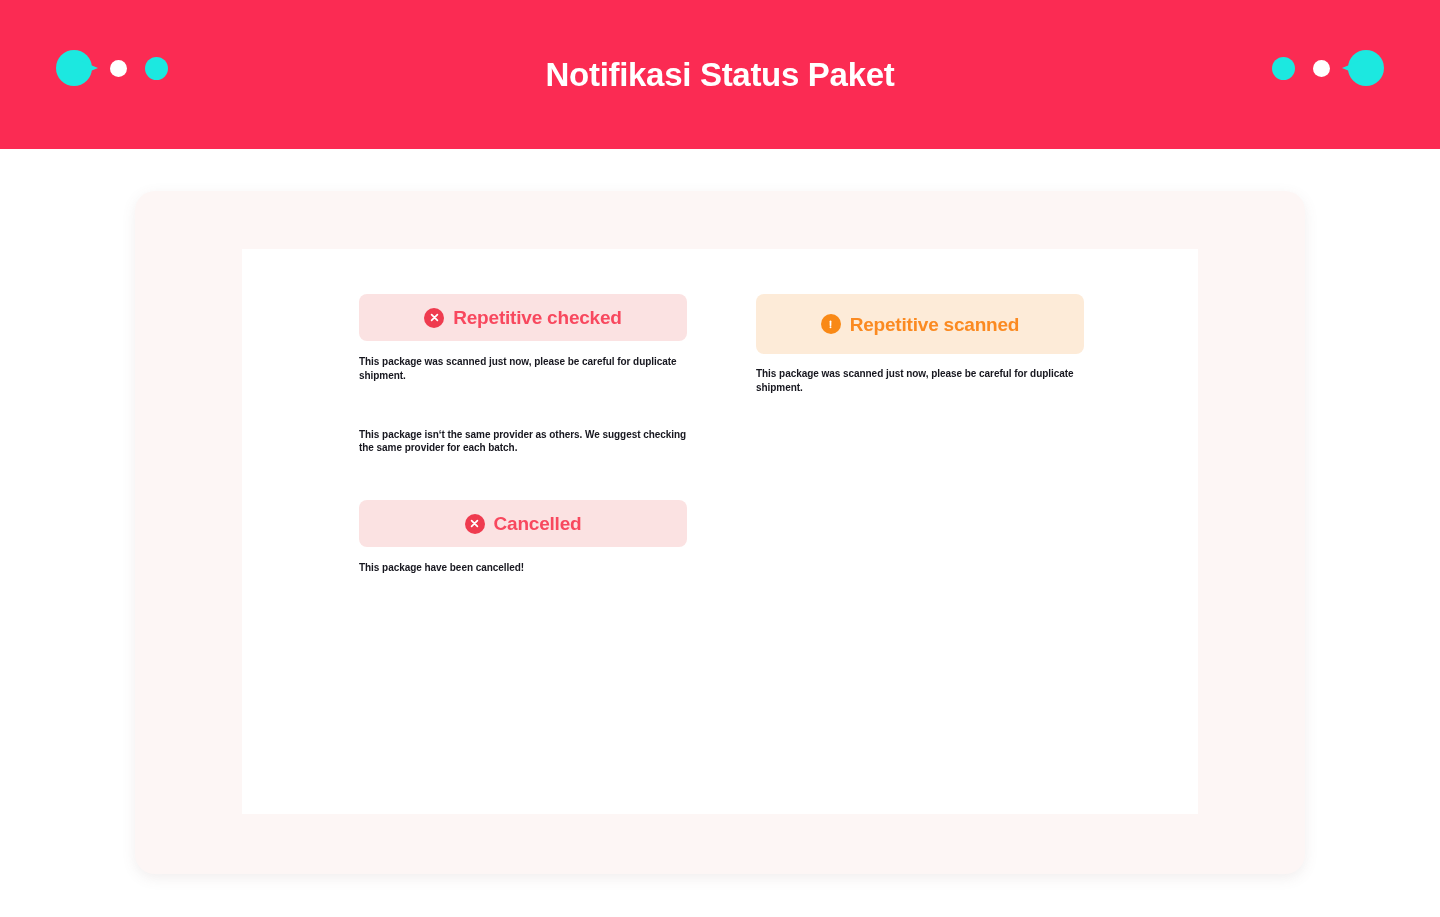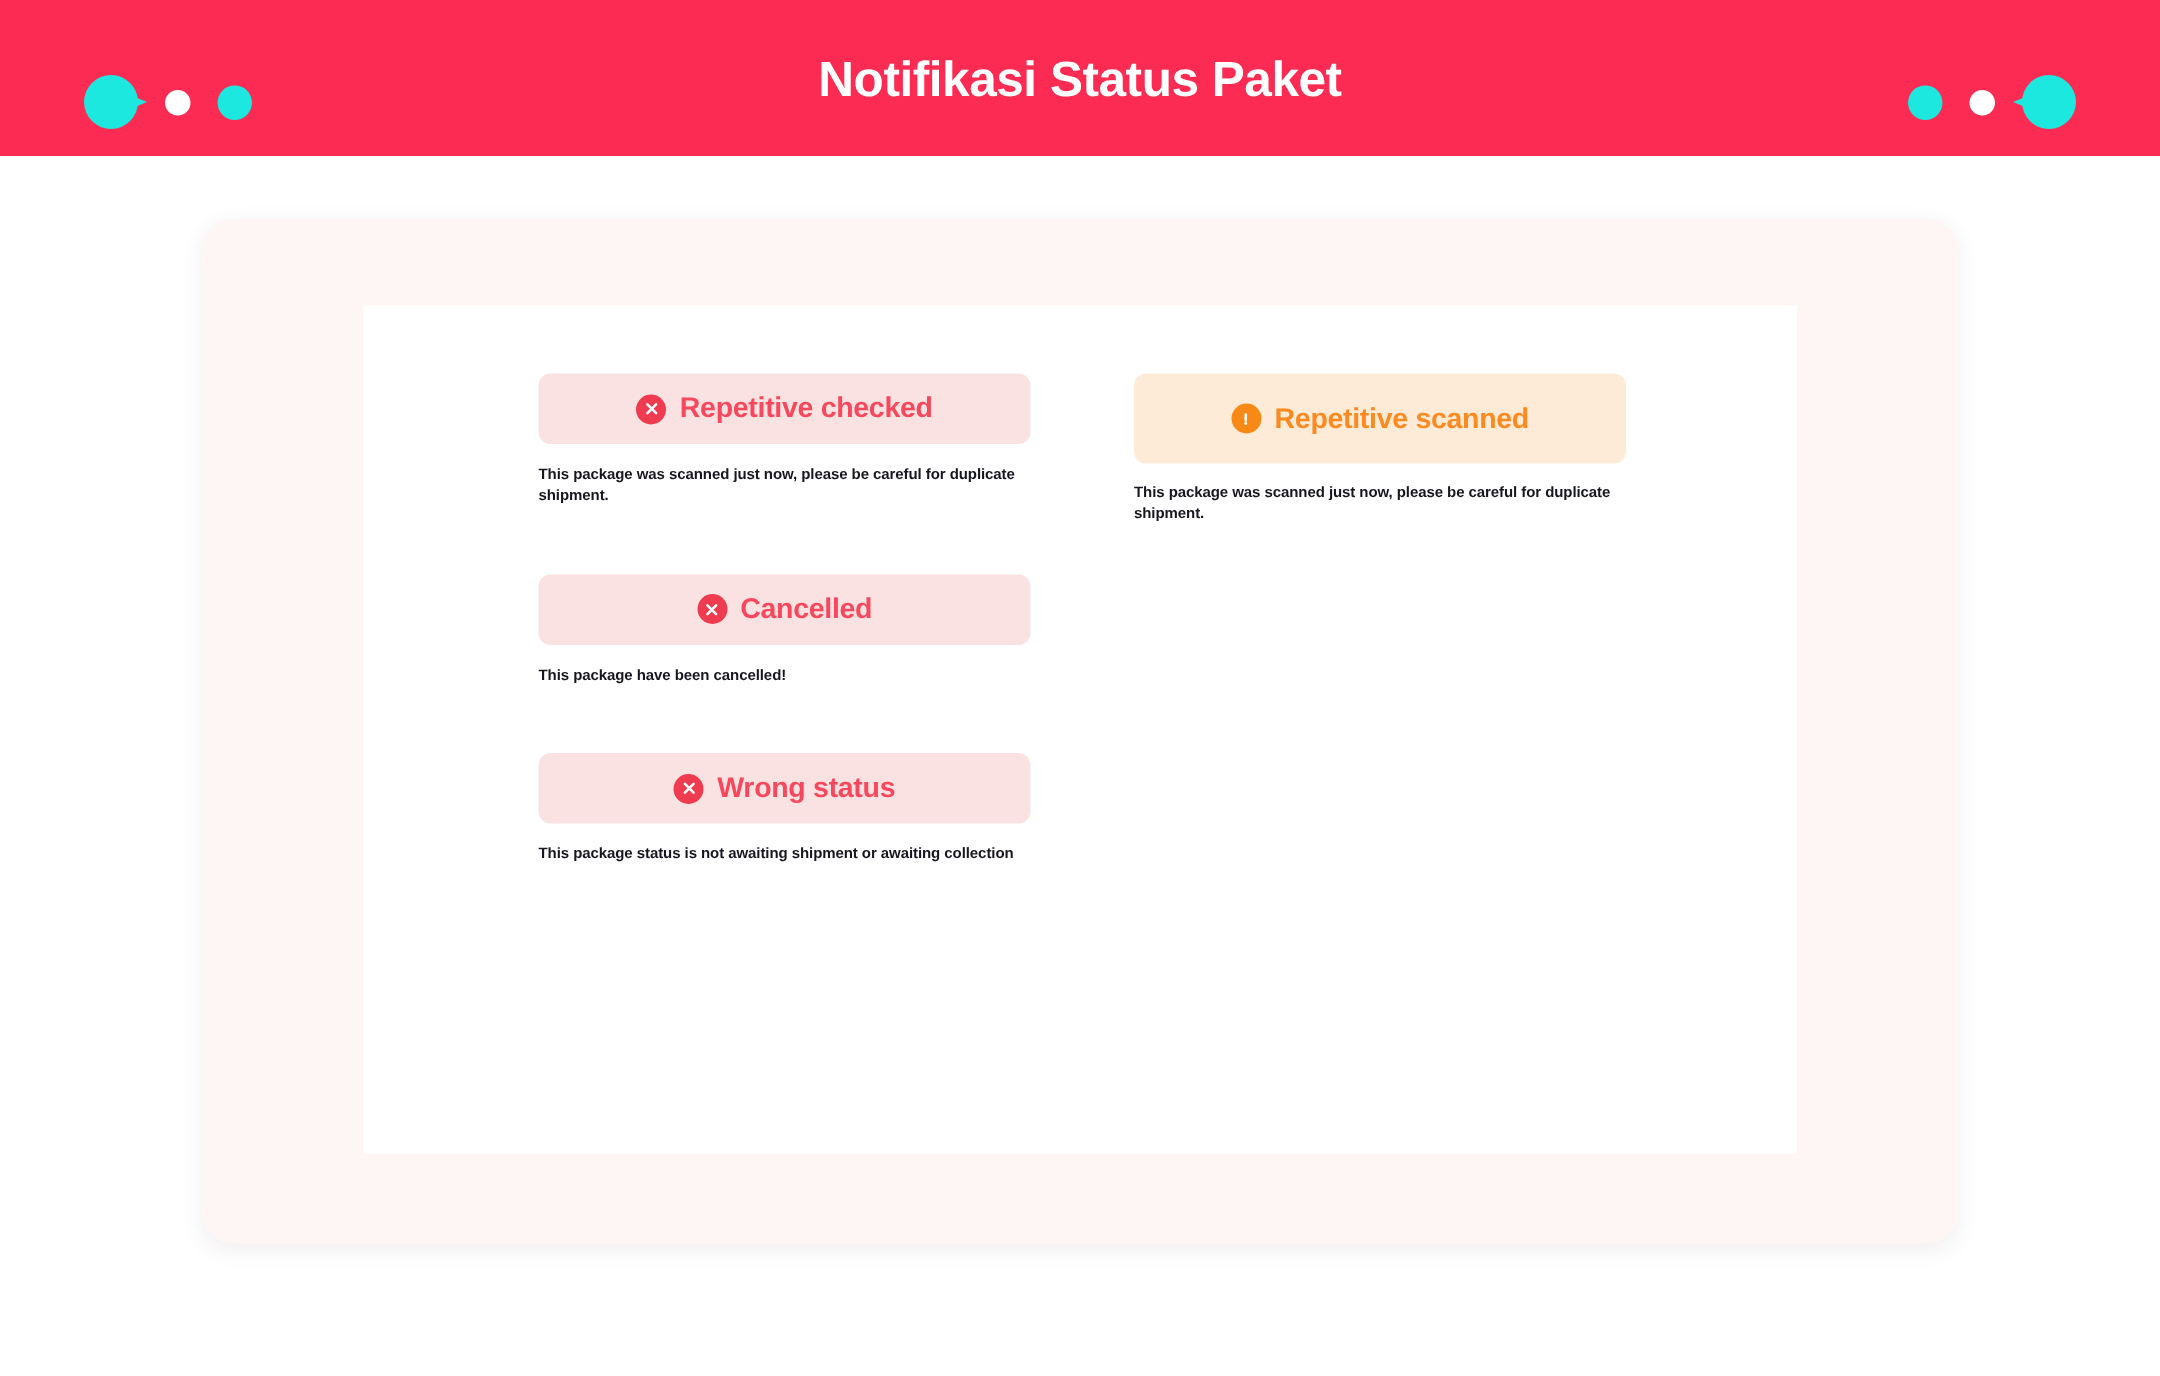--- a/index.html
+++ b/index.html
@@ -14,21 +14,21 @@
     height: 917px;
     font-family: "Liberation Sans", sans-serif;
     overflow: hidden;
     position: relative;
   }
 
   
   .header {
     position: relative;
     width: 1440px;
-    height: 104px;
+    height: 149px;
     background: #fb2b53;
     display: flex;
     align-items: center;
     justify-content: center;
   }
   .header-title {
     font-size: 33px;
     font-weight: bold;
     color: #ffffff;
     letter-spacing: -0.3px;
@@ -222,45 +222,35 @@
                 <svg width="11" height="11" viewBox="0 0 11 11">
                     <path d="M2.6 2.6 L8.4 8.4 M8.4 2.6 L2.6 8.4" stroke="#ffffff" stroke-width="1.7" stroke-linecap="round"></path>
                   </svg>
               </span>
               <span class="badge-label">Repetitive checked</span>
             </div>
             <p class="card-desc">This package was scanned just now, please be careful for duplicate shipment.</p>
           </div>
 
           <div class="card">
+            <p class="card-desc">This package isn‘t the same provider as others. We suggest checking the same provider for each batch.</p>
           </div>
 
           <div class="card">
             <div class="badge error">
               <span class="status-icon error">
                 <svg width="11" height="11" viewBox="0 0 11 11">
                     <path d="M2.6 2.6 L8.4 8.4 M8.4 2.6 L2.6 8.4" stroke="#ffffff" stroke-width="1.7" stroke-linecap="round"></path>
                   </svg>
               </span>
               <span class="badge-label">Cancelled</span>
             </div>
             <p class="card-desc">This package have been cancelled!</p>
           </div>
 
-          <div class="card">
-            <div class="badge error">
-              <span class="status-icon error">
-                <svg width="11" height="11" viewBox="0 0 11 11">
-                    <path d="M2.6 2.6 L8.4 8.4 M8.4 2.6 L2.6 8.4" stroke="#ffffff" stroke-width="1.7" stroke-linecap="round"></path>
-                  </svg>
-              </span>
-              <span class="badge-label">Wrong status</span>
-            </div>
-            <p class="card-desc">This package status is not awaiting shipment or awaiting collection</p>
-          </div>
 
         </div>
 
         <div class="column right">
 
           <div class="card">
             <div class="badge warning">
               <span class="status-icon warning">
                 <svg width="11" height="11" viewBox="0 0 11 11">
                     <path d="M5.5 2.3 L5.5 6.3" stroke="#ffffff" stroke-width="1.7" stroke-linecap="round"></path>

